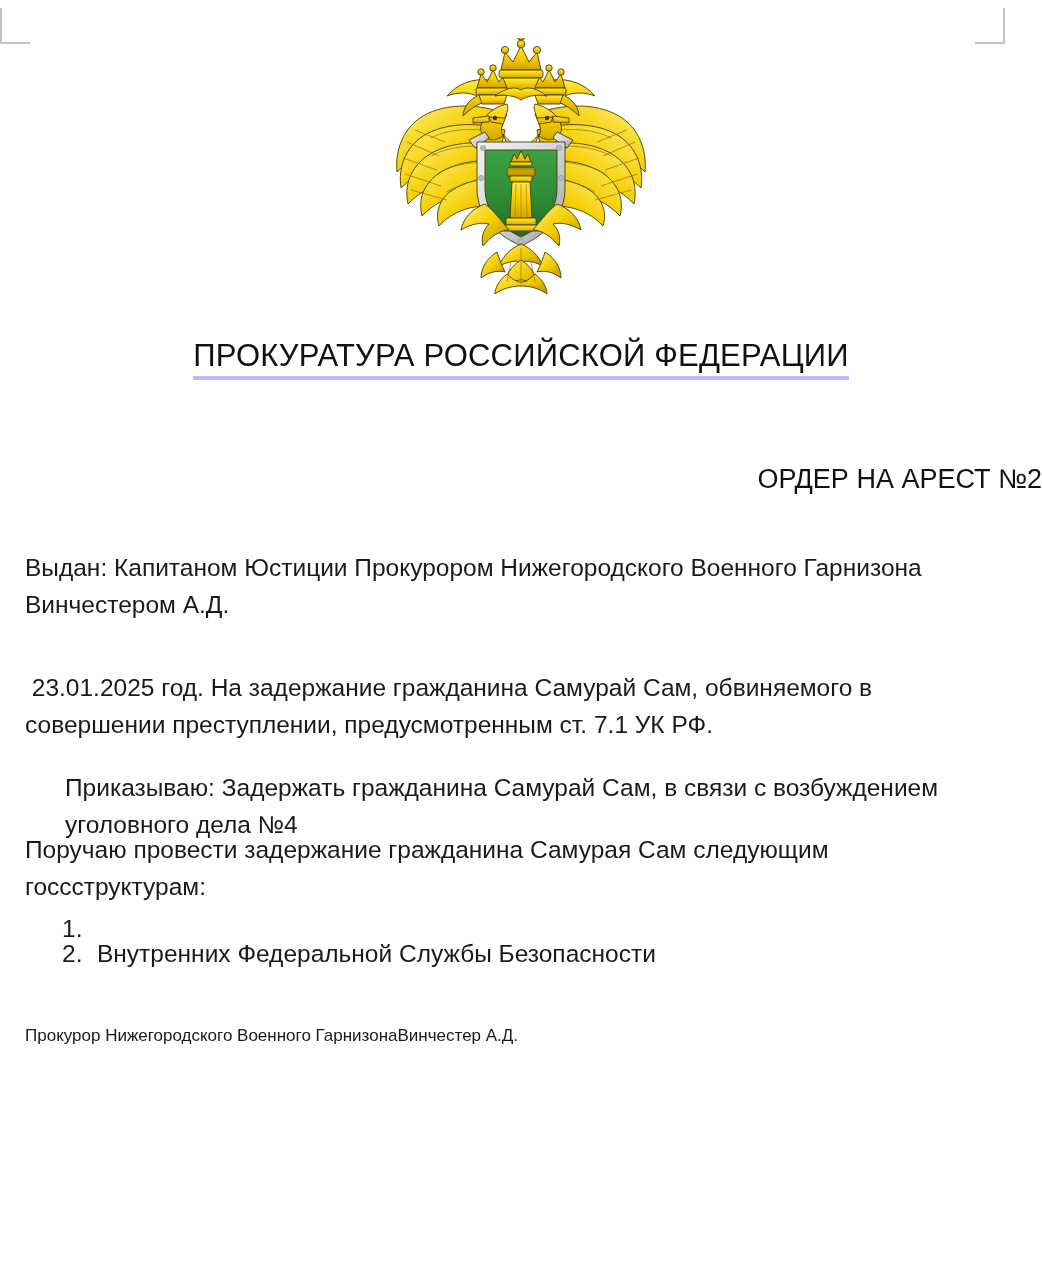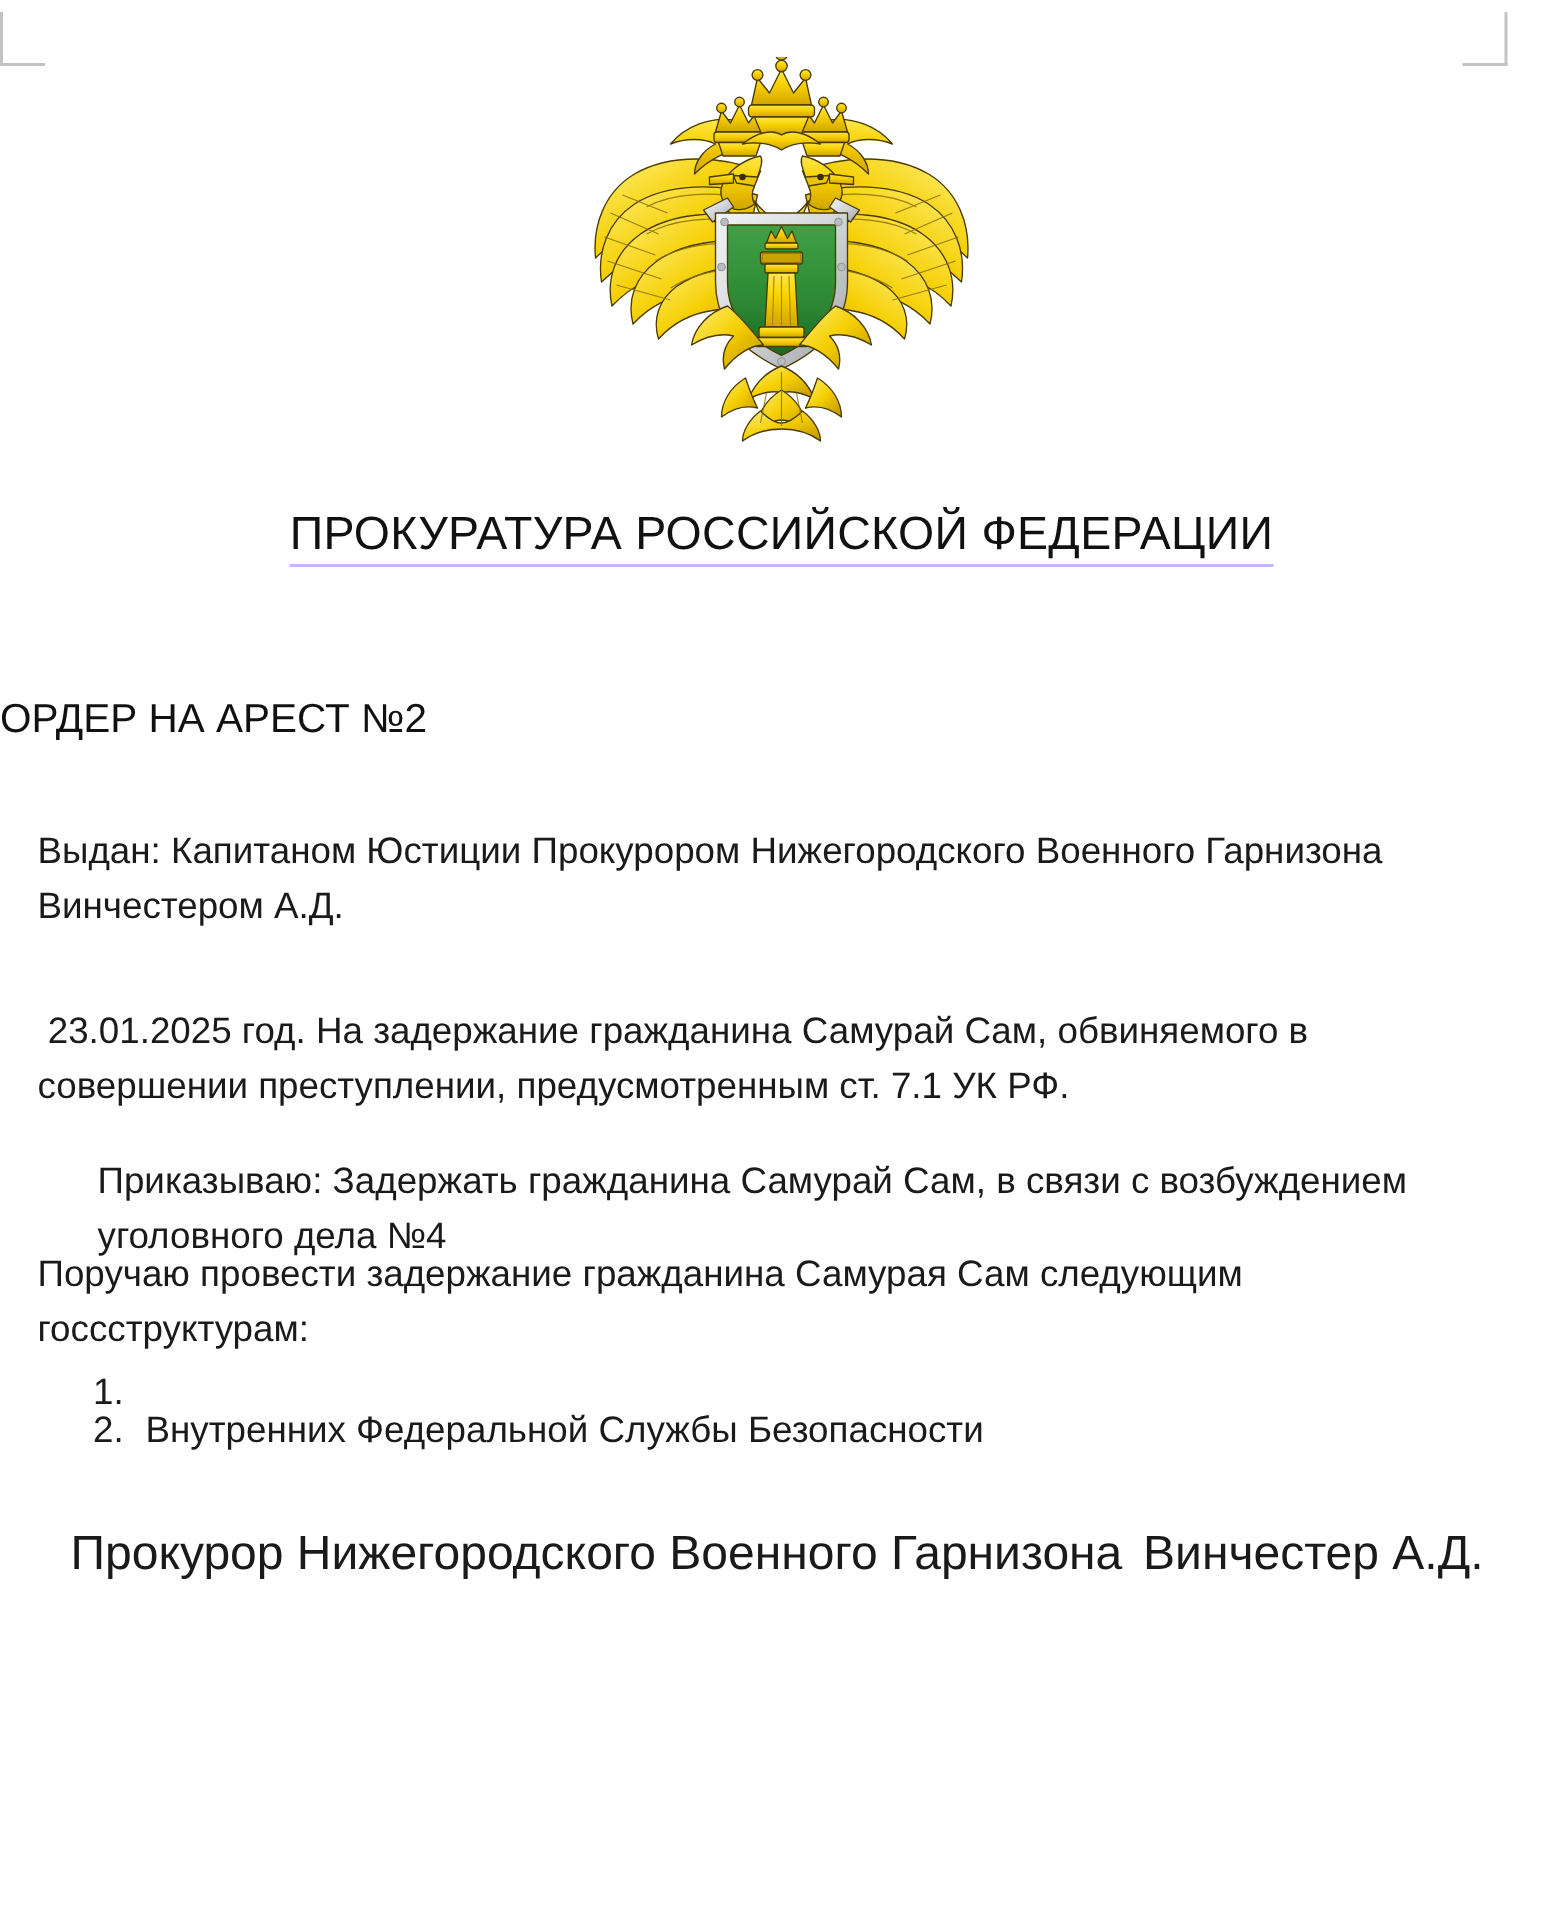--- a/index.html
+++ b/index.html
@@ -66,30 +66,30 @@
     top: 336px;
     width: 1042px;
     text-align: center;
     font-size: 31px;
     line-height: 40px;
     letter-spacing: 0.2px;
     color: #111;
     font-weight: 400;
   }
   .org-title span.u {
-    border-bottom: 2px solid #c4b5fd;
+    border-bottom: 4px solid #c4b5fd;
     padding-bottom: 3px;
   }
 
   .doc-title {
     position: absolute;
     left: 0;
     top: 462px;
     width: 1042px;
-    text-align: left;
+    text-align: right;
     font-size: 27px;
     line-height: 34px;
     color: #111;
     font-weight: 400;
   }
 
   .body-block {
     position: absolute;
     left: 25px;
     width: 944px;
@@ -127,26 +127,24 @@
     top: 0;
     width: 30px;
     text-align: left;
   }
 
   .signature-row {
     position: absolute;
     left: 25px;
     top: 1019px;
     width: 944px;
-    font-size: 32px;
+    font-size: 17px;
     line-height: 33px;
     color: #1a1a1a;
     display: flex;
-    justify-content: space-between;
-    margin-left: 22px;
   }
   .signature-row .sig-name {
     padding-right: 2px;
   }
 </style>
 </head>
 <body>
 
 <div class="corner-mark left"></div>
 <div class="corner-mark right"></div>

